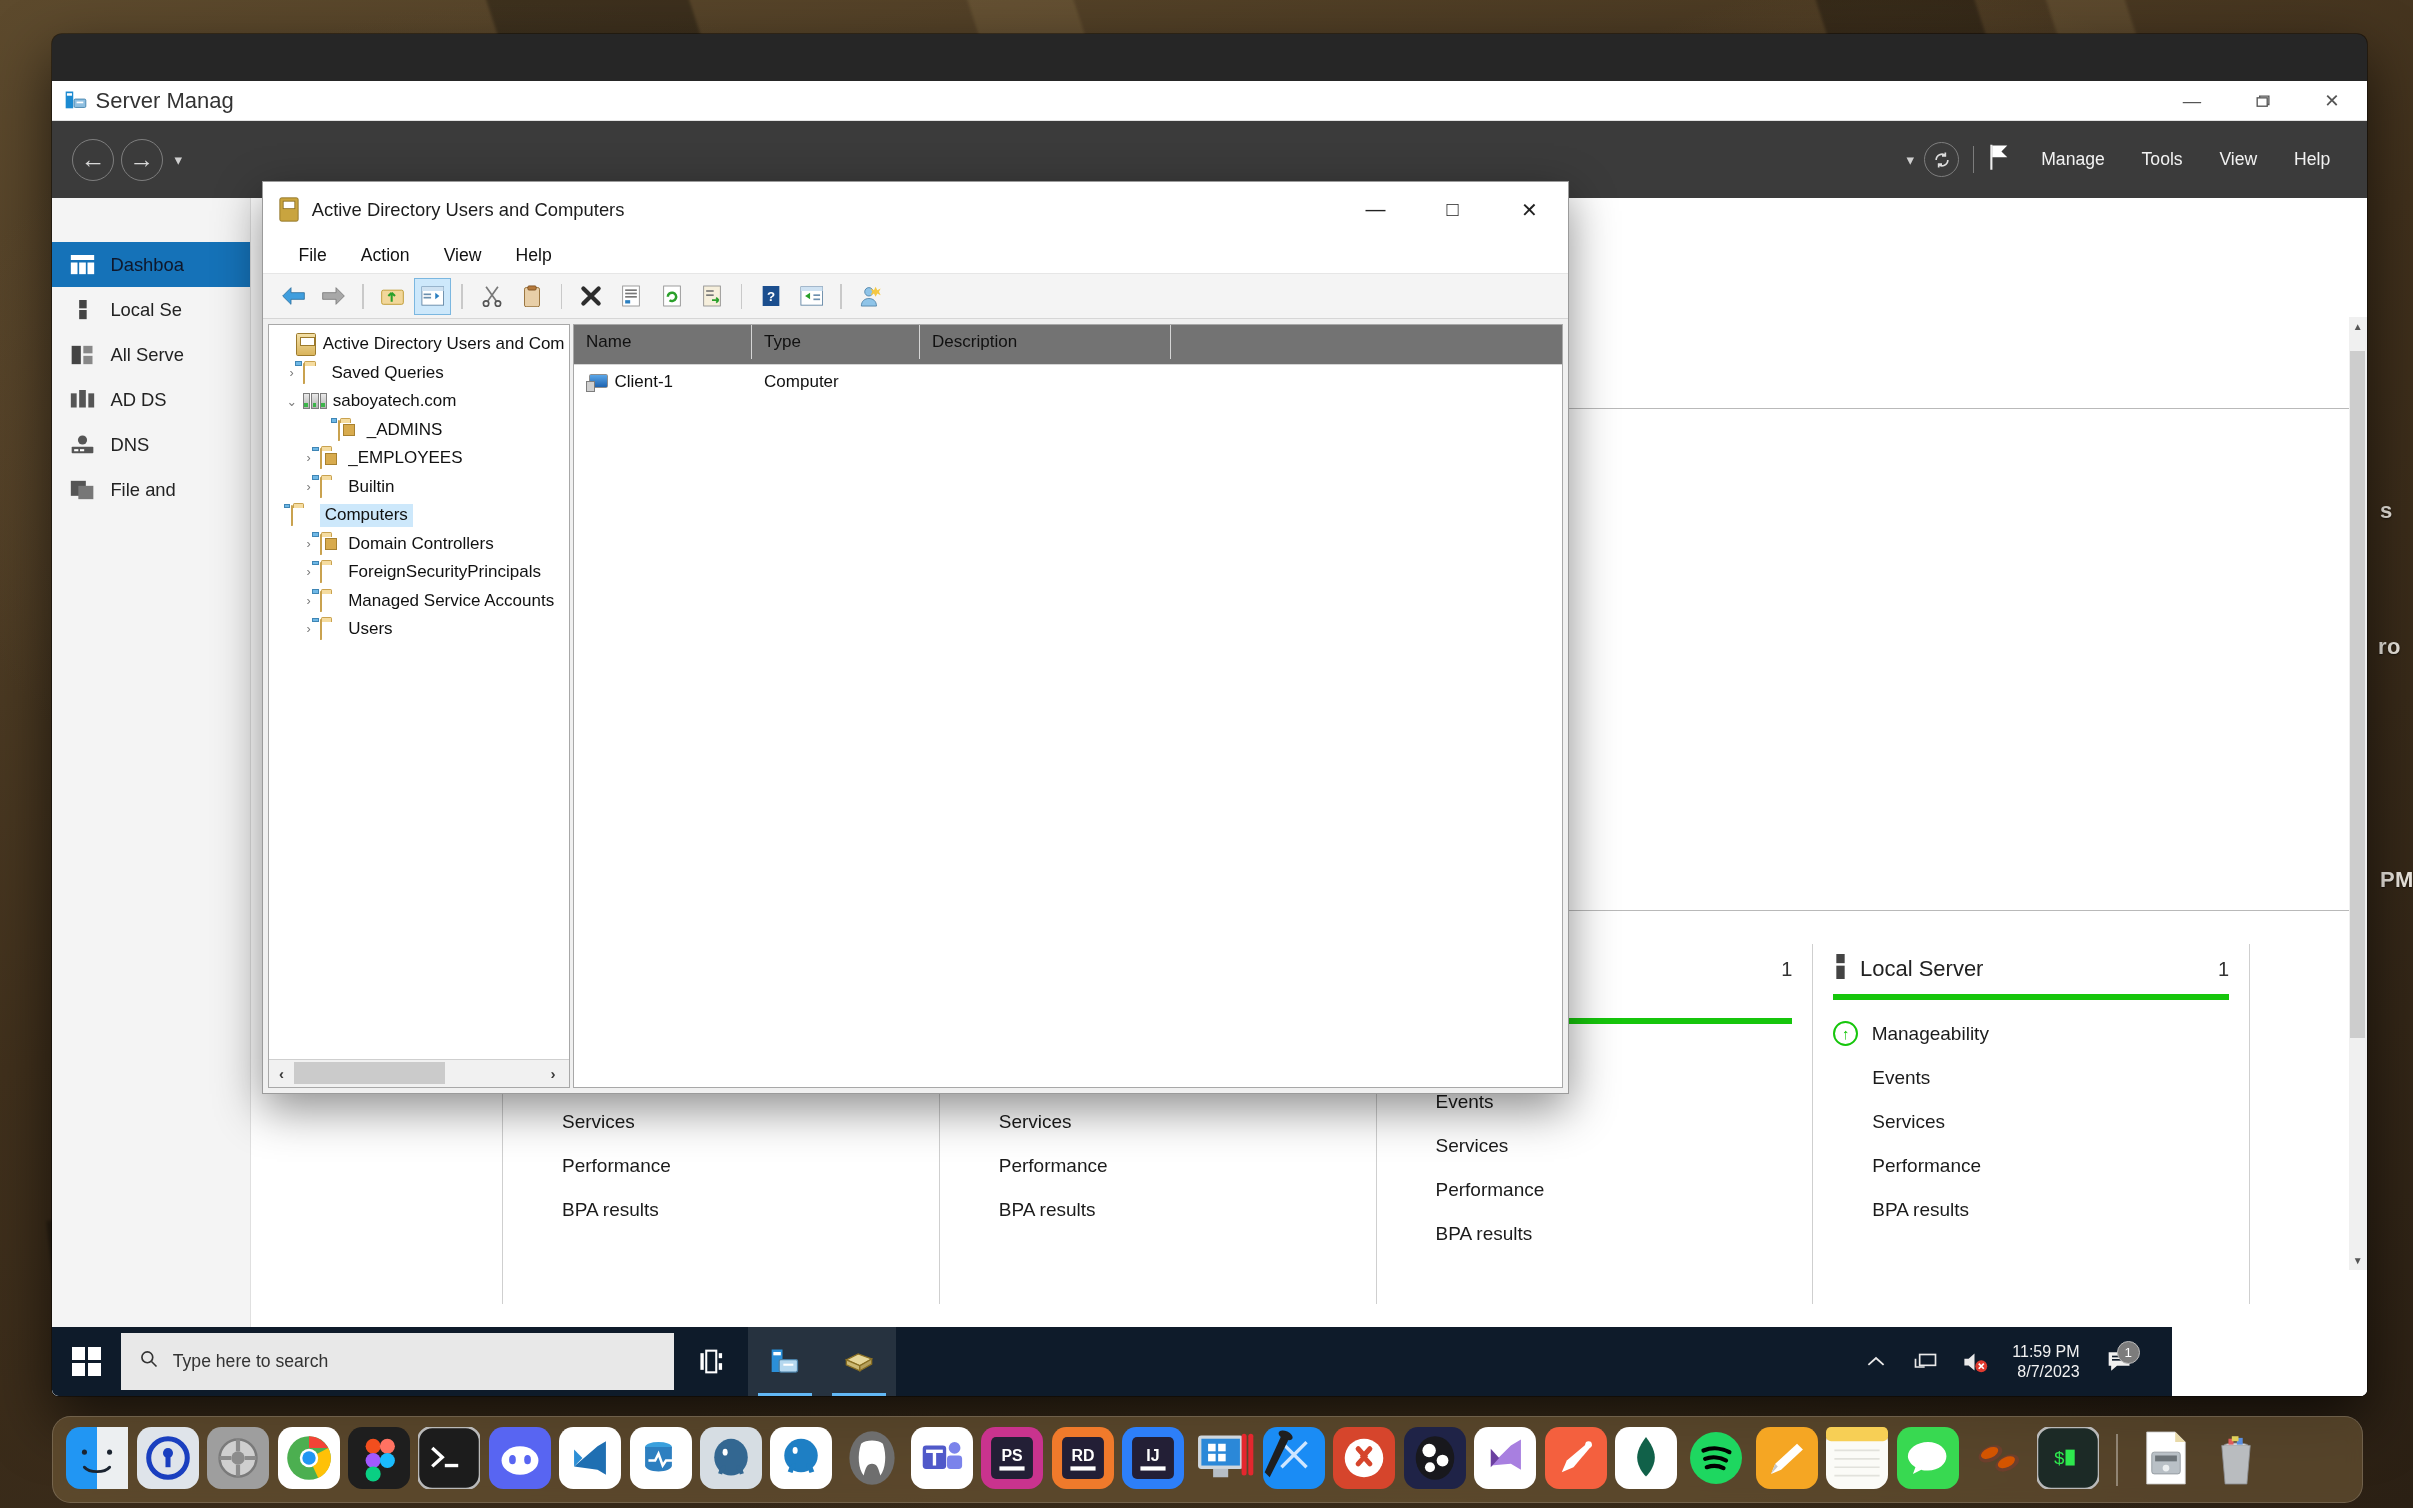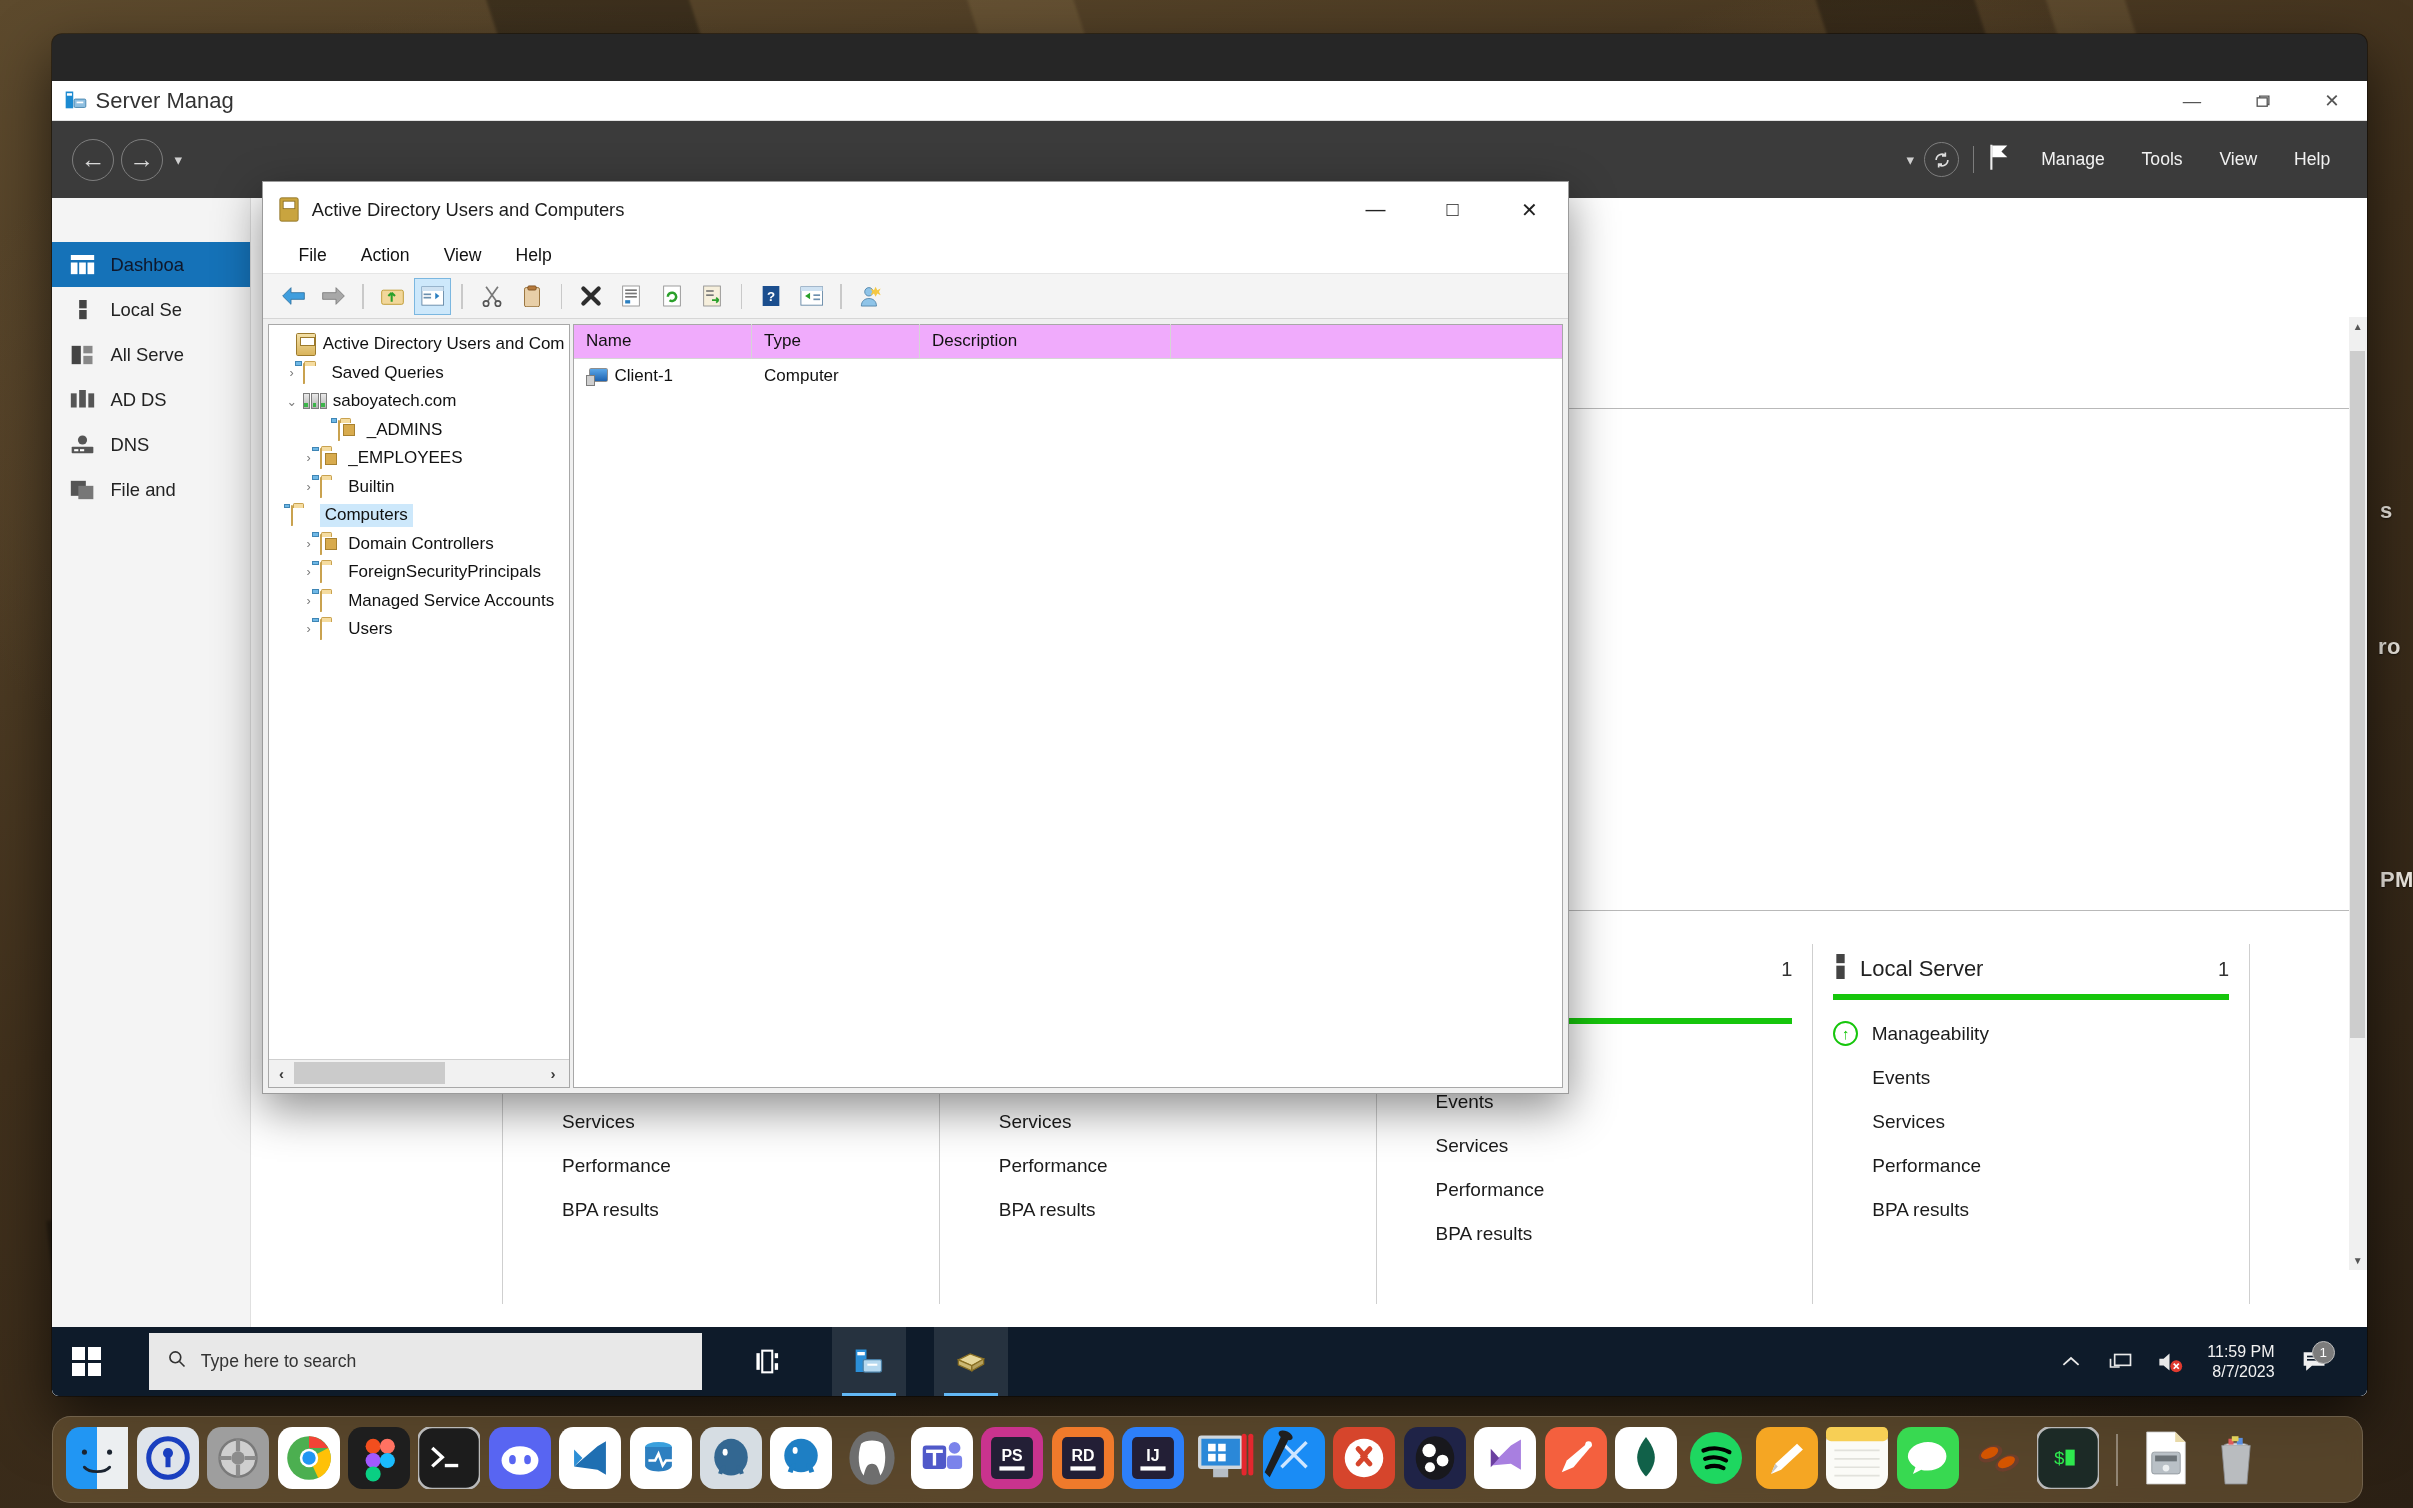--- a/index.html
+++ b/index.html
@@ -217,23 +217,23 @@
     display: flex; align-items: center; justify-content: center;
     color: #16c60c; font-size: 15px; font-weight: bold;
     flex: 0 0 25px;
   }
   .tile-row.indent { padding-left: 39px; }
 
   
   #taskbar {
     position: absolute;
     left: 0; bottom: 0;
-    width: 2315px; height: 69px;
+    width: 2120px; height: 69px;
     background: #0e1b2a;
-    display: flex; align-items: center; gap: 28px;
+    display: flex; align-items: center;
   }
   #start-btn {
     width: 69px; height: 69px;
     display: flex; align-items: center; justify-content: center;
   }
   .win-logo {
     width: 28.5px; height: 28.5px;
     display: grid; grid-template-columns: 1fr 1fr; grid-template-rows: 1fr 1fr;
     gap: 3.4px;
   }
@@ -368,25 +368,24 @@
     position: relative;
   }
   .hs-arrow { width: 25px; text-align: center; font-size: 15px; color: #3a3a3a; font-weight: bold; }
   #tree-hthumb { width: 151px; height: 22px; background: #cbcbcb; }
   #list-pane {
     flex: 1;
     background: #fff;
     border: 0.8px solid #a8a8a8;
   }
   #list-header {
-    height: 34px;
+    height: 40px;
     display: flex;
     border-bottom: 0.8px solid #d5d5d5;
-    background: #f0abfc;
-    align-items: flex-end;
+    background: #737373;
   }
   .lh {
     font-size: 17px; color: #111;
     padding: 6.7px 0 0 11.7px;
     border-right: 0.8px solid #d5d5d5;
     height: 34px;
   }
   .lh.c0 { width: 178px; }
   .lh.c1 { width: 168px; }
   .lh.c2 { width: 251px; }

